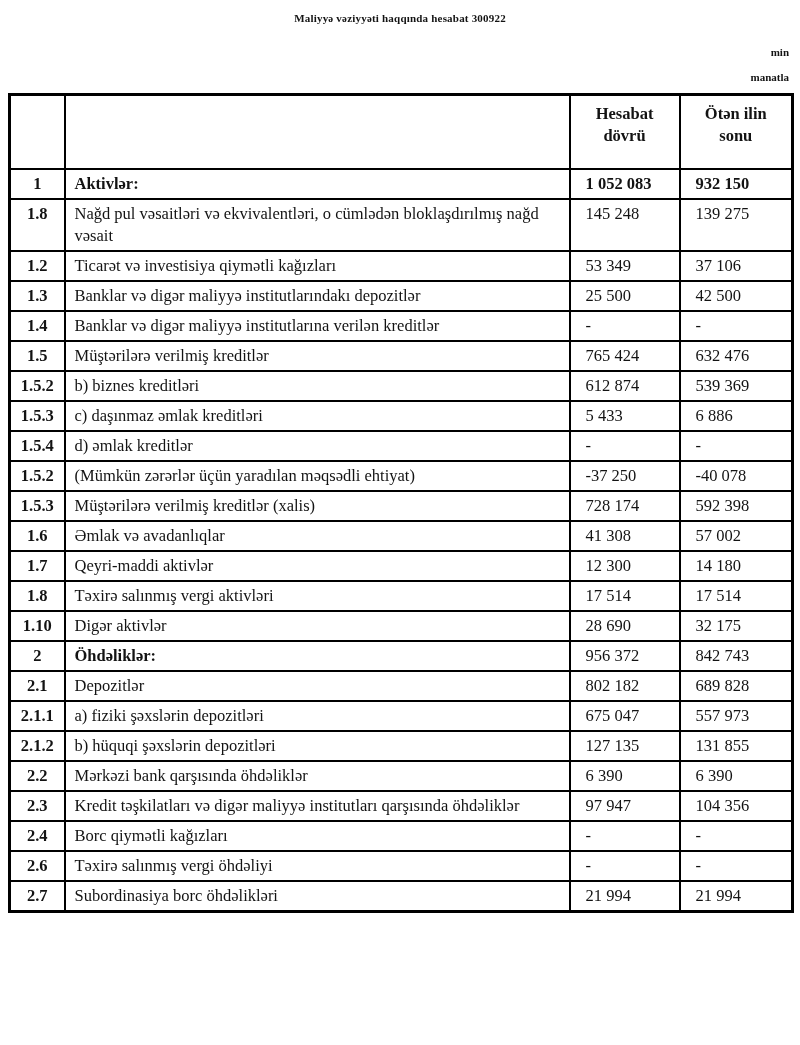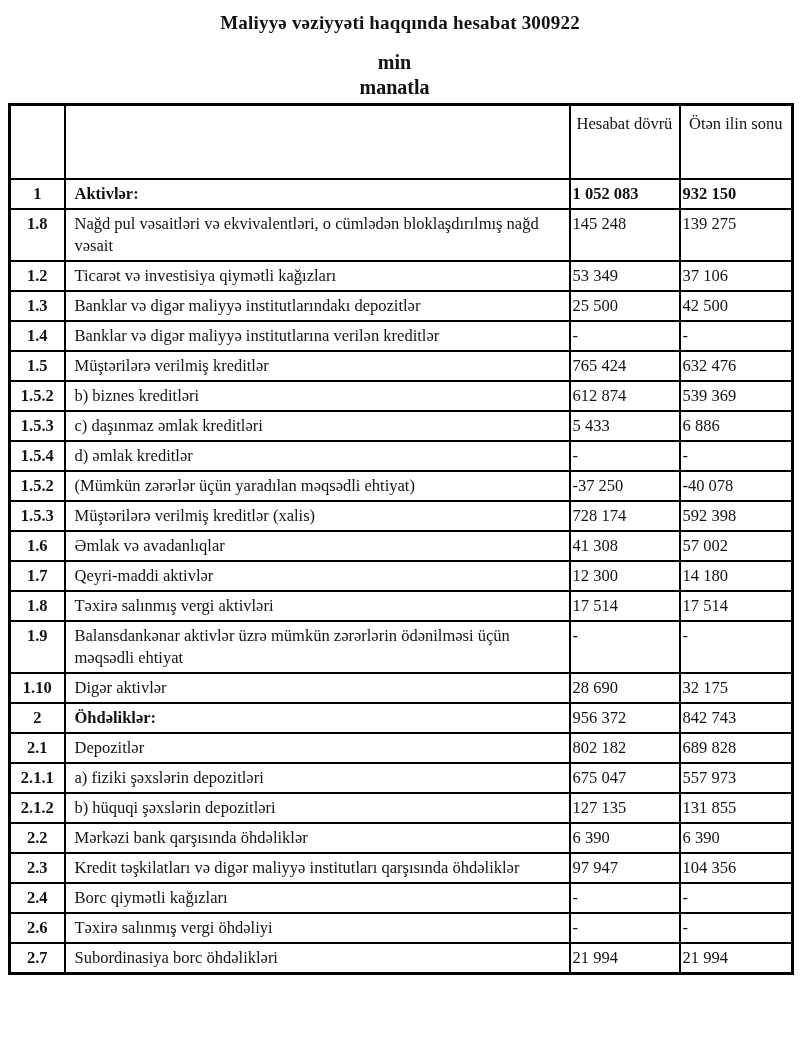--- a/index.html
+++ b/index.html
@@ -12,30 +12,30 @@
     overflow: hidden;
     font-family: "Liberation Serif", "DejaVu Serif", serif;
     color: #131313;
   }
   .page { position: relative; width: 800px; height: 1045px; }
 
   .title {
     margin-top: 12px;
     text-align: center;
     font-weight: bold;
-    font-size: 19px;
+    font-size: 11px;
     letter-spacing: 0.2px;
   }
 
   .unit-note {
     margin-top: 16px;
     margin-right: 11px;
-    text-align: center;
-    font-weight: bold;
-    font-size: 20px;
+    text-align: right;
+    font-weight: bold;
+    font-size: 11px;
     line-height: 25px;
   }
 
   table.report {
     border-collapse: collapse;
     table-layout: fixed;
     margin: 3px 0 0 8px;
     width: 783px;
     border: 3px solid #000;
   }
@@ -48,32 +48,32 @@
     border: 2px solid #000;
     vertical-align: top;
     font-size: 16.5px;
     line-height: 22px;
     padding: 3px 6px;
     overflow: hidden;
   }
 
   thead th {
     height: 74px;
-    font-weight: normal;
+    font-weight: bold;
     text-align: center;
     padding-top: 7px;
   }
 
   td.num {
     text-align: center;
     font-weight: bold;
     padding: 3px 1px;
   }
   td.label { padding-left: 9px; }
-  td.val   { padding-left: 2px; }
+  td.val   { padding-left: 15px; }
 
   .bold { font-weight: bold; }
 </style>
 </head>
 <body>
 
 <div class="page">
 
   <div class="title">Maliyyə vəziyyəti haqqında hesabat 300922</div>
 
@@ -176,26 +176,20 @@
     <td class="val">12 300</td>
     <td class="val">14 180</td>
   </tr>
         <tr>
     <td class="num">1.8</td>
     <td class="label">Təxirə salınmış vergi aktivləri</td>
     <td class="val">17 514</td>
     <td class="val">17 514</td>
   </tr>
         <tr>
-    <td class="num">1.9</td>
-    <td class="label">Balansdankənar aktivlər üzrə mümkün zərərlərin ödənilməsi üçün məqsədli ehtiyat</td>
-    <td class="val">-</td>
-    <td class="val">-</td>
-  </tr>
-        <tr>
     <td class="num">1.10</td>
     <td class="label">Digər aktivlər</td>
     <td class="val">28 690</td>
     <td class="val">32 175</td>
   </tr>
         <tr>
     <td class="num">2</td>
     <td class="label bold">Öhdəliklər:</td>
     <td class="val">956 372</td>
     <td class="val">842 743</td>

